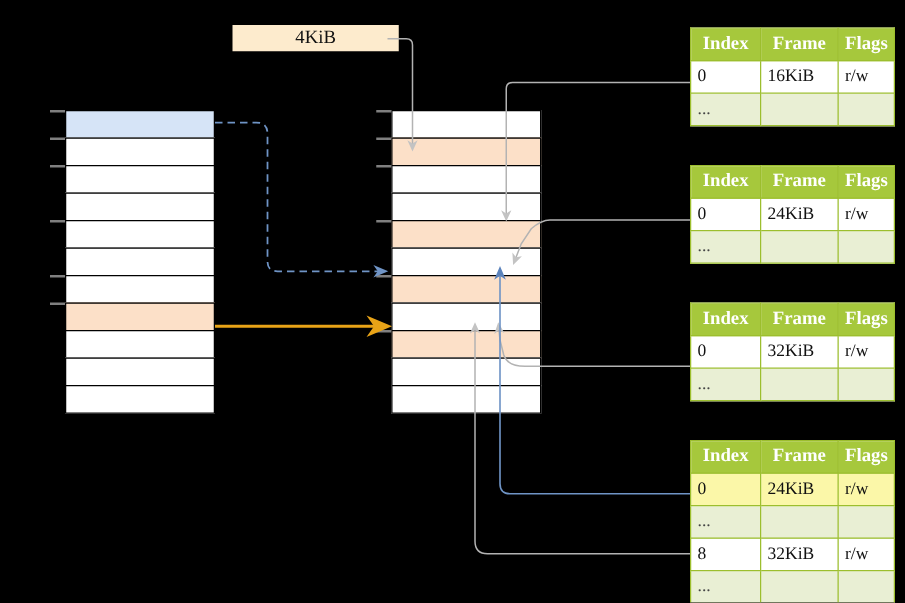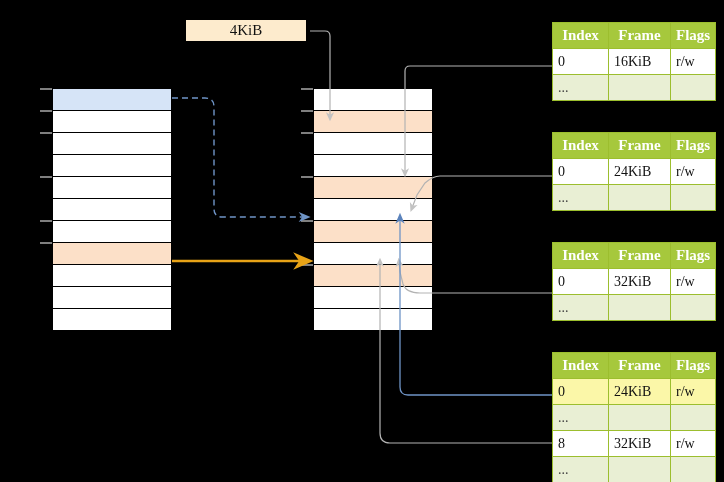--- a/index.html
+++ b/index.html
@@ -31,21 +31,21 @@
   .ptable td.hl{background:#FBF7A8;}
   .c-index{width:56px;}
   .c-frame{width:62px;}
   .c-flags{width:34px;}
 </style>
 </head>
 <body>
 
 <div id="stage">
 
-  <div class="sizebox" style="left:186px;top:20px;width:120px;height:21px;">4KiB</div>
+  <div class="sizebox" style="left:186px;top:20px;width:133px;height:21px;">4KiB</div>
 
   <div class="col" id="vcol" style="left:52px;top:88px;width:120px;height:240px;">
       <div class="cell blue" style="top: 0px; width: 120px; height: 23px;"></div>
       <div class="cell" style="top: 22px; width: 120px; height: 23px;"></div>
       <div class="cell" style="top: 44px; width: 120px; height: 23px;"></div>
       <div class="cell" style="top: 66px; width: 120px; height: 23px;"></div>
       <div class="cell" style="top: 88px; width: 120px; height: 23px;"></div>
       <div class="cell" style="top: 110px; width: 120px; height: 23px;"></div>
       <div class="cell" style="top: 132px; width: 120px; height: 23px;"></div>
       <div class="cell peach" style="top: 154px; width: 120px; height: 23px;"></div>

